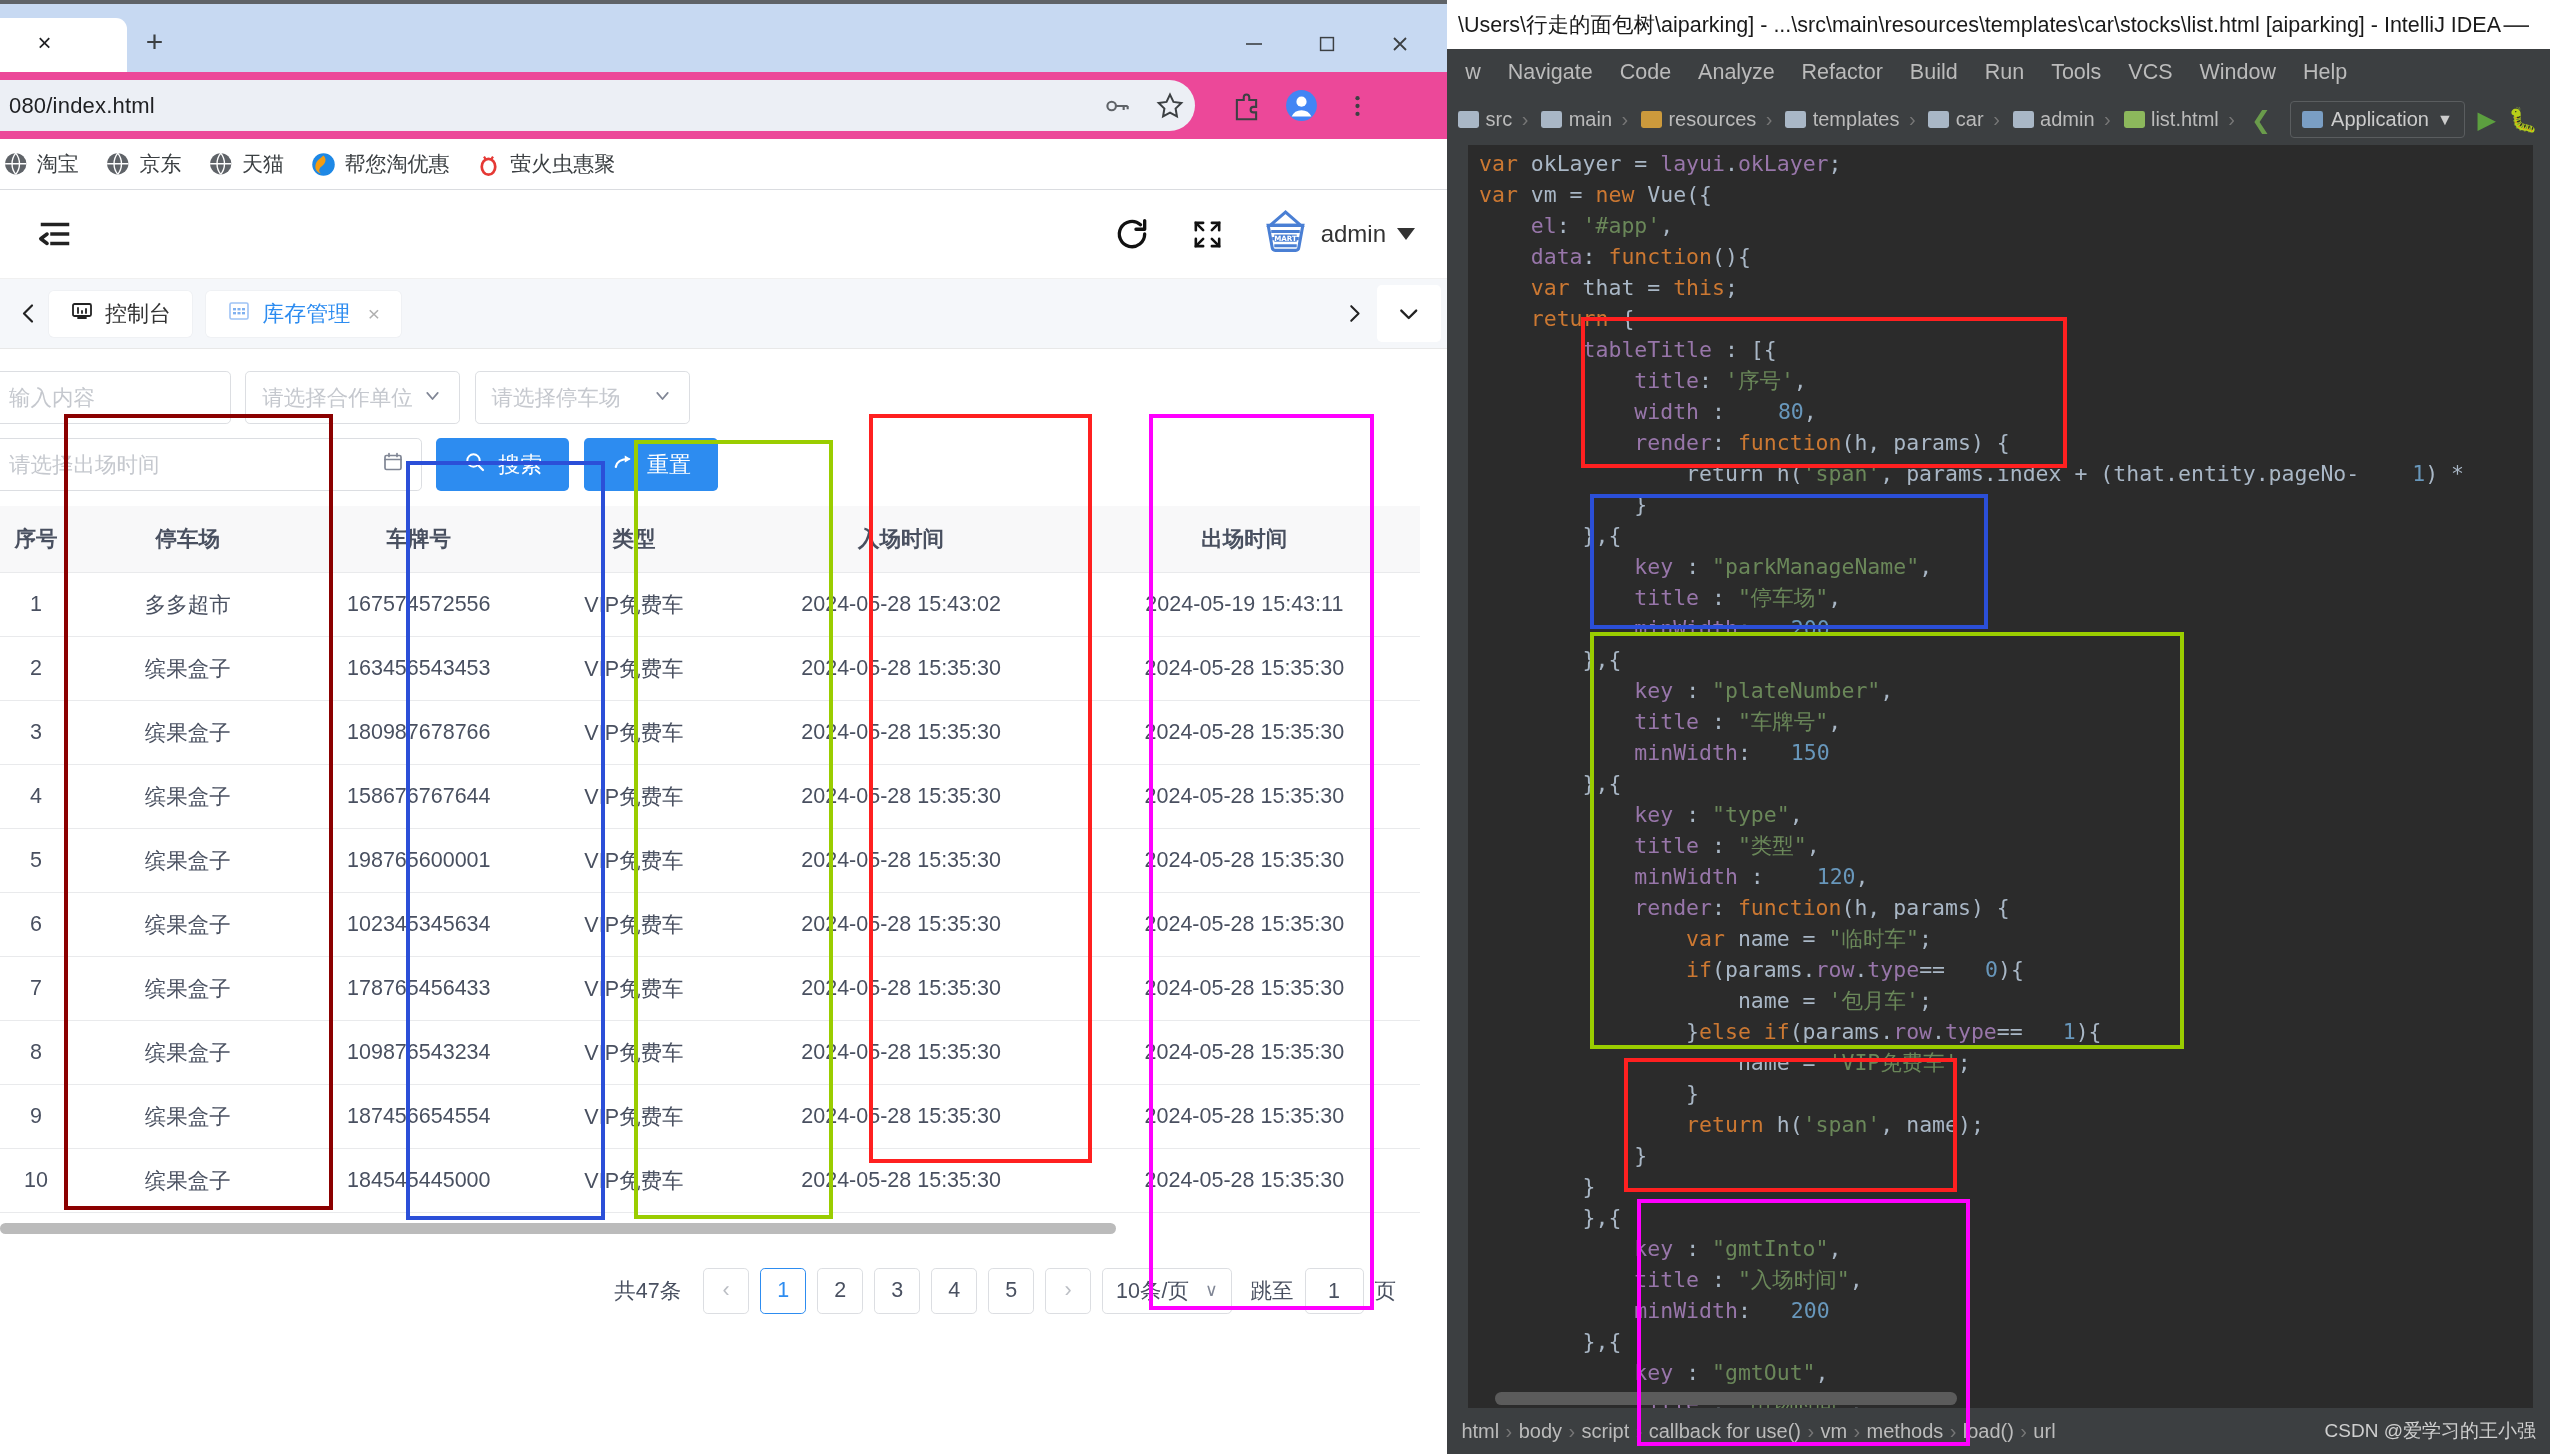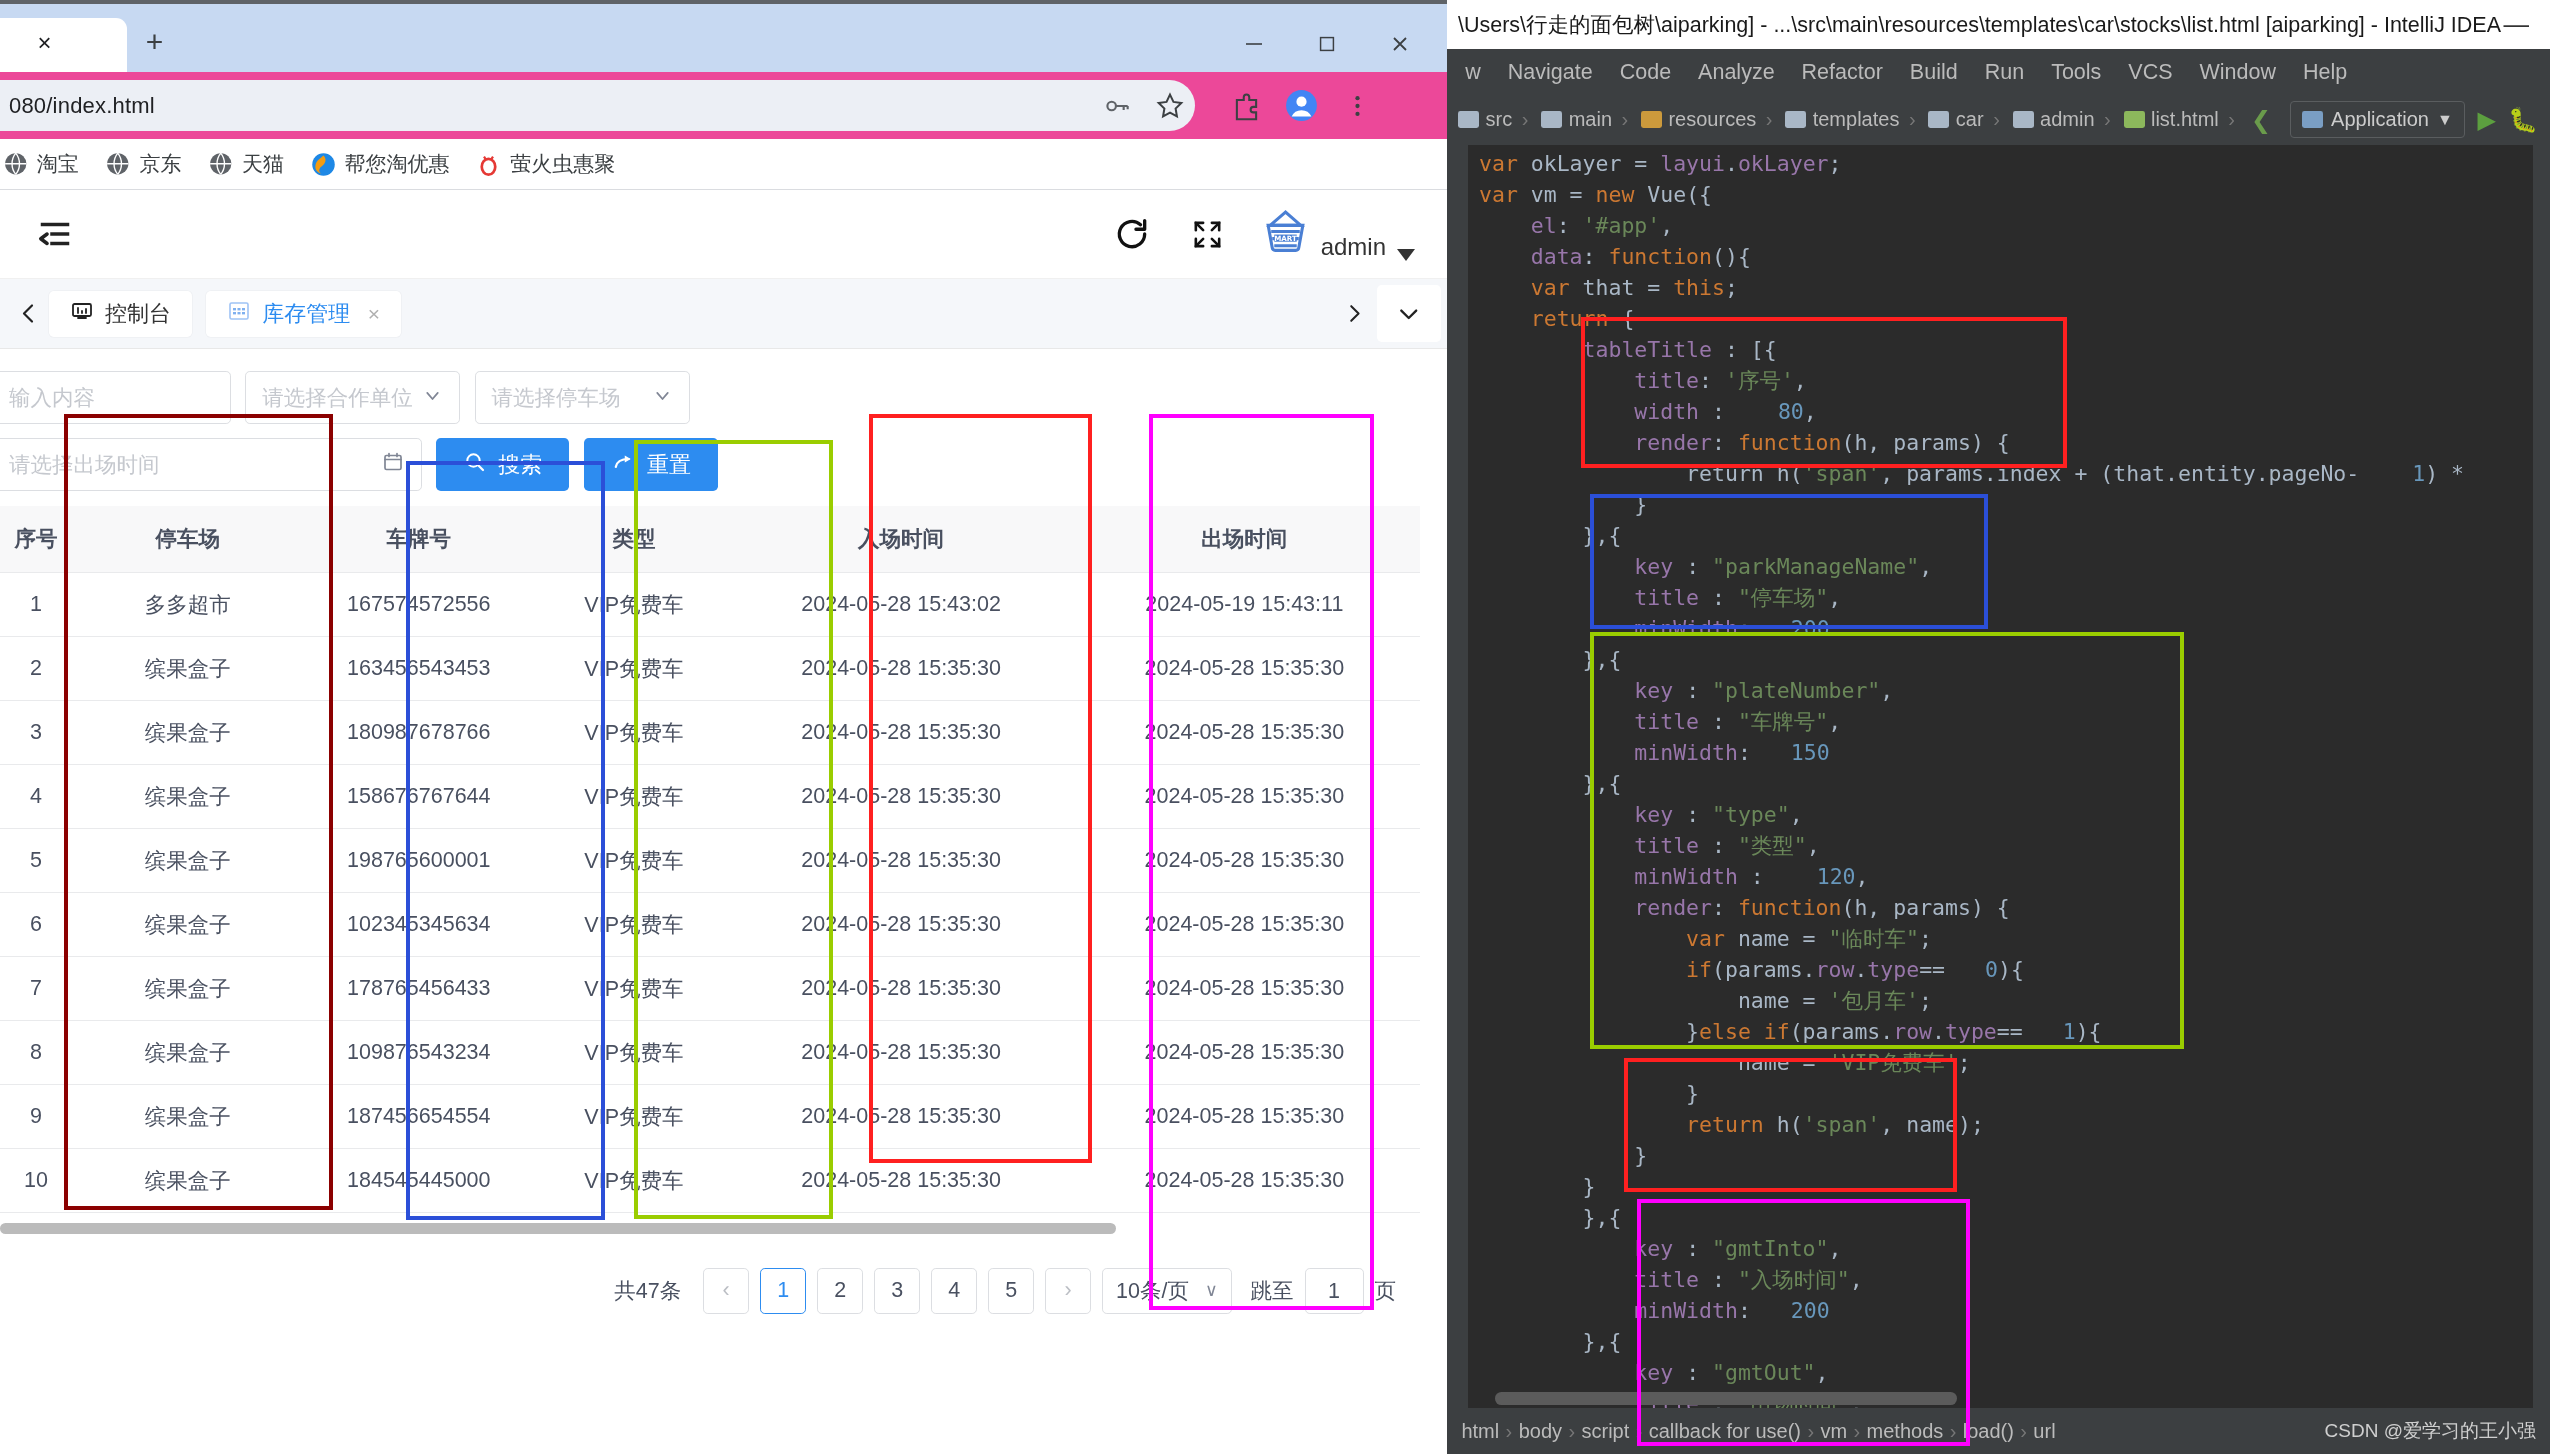--- a/index.html
+++ b/index.html
@@ -52,21 +52,21 @@
   .bm-fav { width: 27px; height: 27px; border-radius: 50%; flex: 0 0 27px; display:flex; align-items:center; justify-content:center; }
 
   
   .app-header {
     height: 89px; background: #fff; display: flex; align-items: center;
     padding: 0 32px; position: relative; border-bottom: 0.8px solid #f0f0f0;
   }
   .hamburger { width: 45px; height: 45px; display: flex; align-items: center; justify-content: center; cursor: pointer; }
   .header-right { margin-left: auto; display: flex; align-items: center; gap: 32px; }
   .hdr-ico { width: 43px; height: 43px; display: flex; align-items: center; justify-content: center; cursor: pointer; }
-  .avatar-wrap { display: flex; align-items: flex-end; gap: 11px; cursor: pointer; }
+  .avatar-wrap { display: flex; align-items: center; gap: 11px; cursor: pointer; }
   .admin-name { font-size: 24px; color: #333; }
   .caret-down { width: 0; height: 0; border-left: 9.6px solid transparent; border-right: 9.6px solid transparent; border-top: 12.8px solid #333; }
 
   
   .tabbar {
     height: 70px; background: #f5f7fa; display: flex; align-items: center;
     padding: 0 0 0 8px; position: relative; border-bottom: 0.8px solid #e8e8e8;
   }
   .tb-arrow { width: 41px; height: 70px; display:flex; align-items:center; justify-content:center; color:#555; font-size:27px; cursor:pointer; }
   .vtab {

